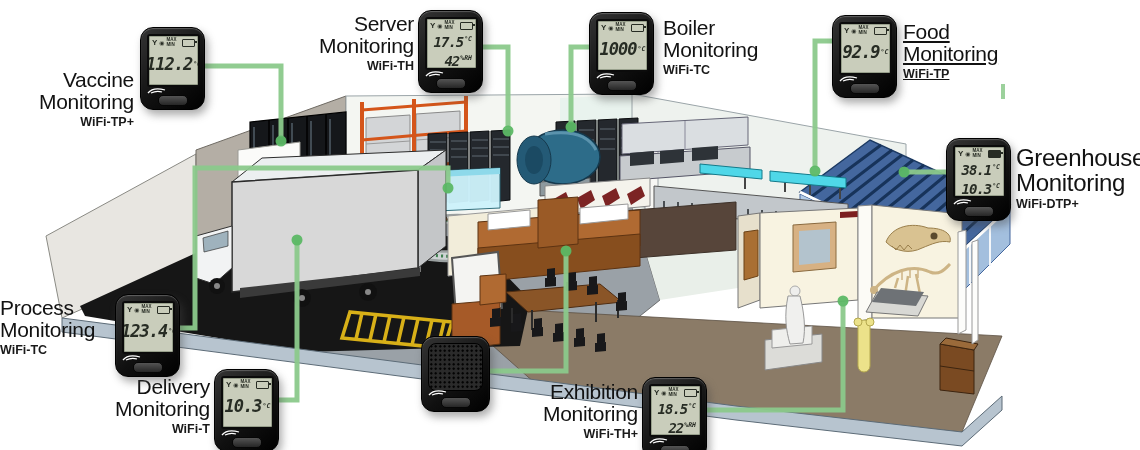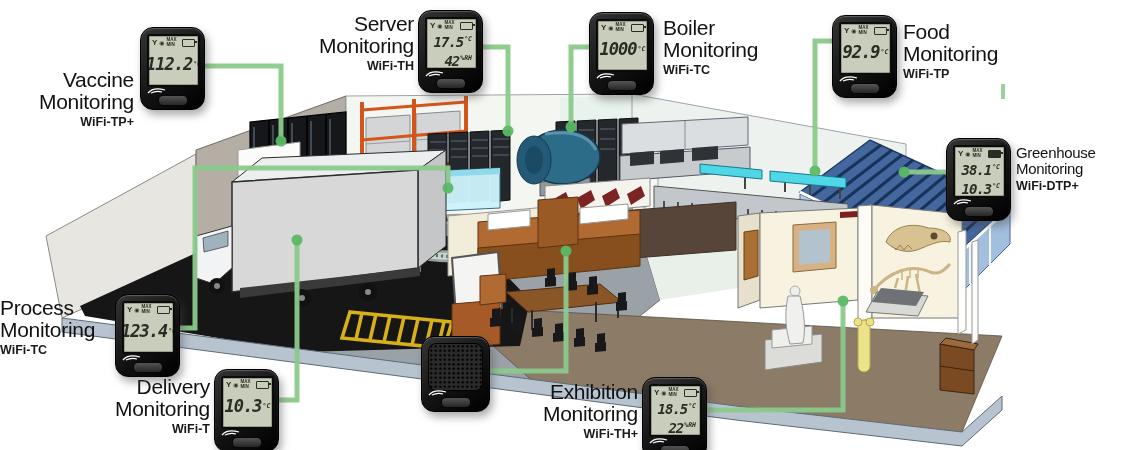--- a/index.html
+++ b/index.html
@@ -10,23 +10,23 @@
   .conn{stroke:var(--connector,#8bc98b);stroke-width:5;fill:none;opacity:.95;}
   .conn-stub{stroke:var(--connector,#8bc98b);stroke-width:4;fill:none;opacity:.85;}
   .conn-dot{fill:var(--connector-dot,#5cb865);opacity:.95;}
   
   .dev-label{position:absolute;line-height:1.05;}
   .lbl-title{font-size:21px;letter-spacing:-.3px;white-space:pre-line;color:#121212;}
   .lbl-model{font-size:12.5px;font-weight:bold;margin-top:3px;color:#1a1a1a;}
   .pos-lbl-vaccine{left:6px;top:31px;width:128px;text-align:right;margin-top:38px;}
   .pos-lbl-server{left:250px;top:13px;width:164px;text-align:right;}
   .pos-lbl-boiler{left:663px;top:17px;width:170px;text-align:left;}
-  .pos-lbl-food{left:903px;top:21px;width:150px;text-align:left;}
+  .pos-lbl-food{left:903px;top:21px;width:150px;text-align:left;text-decoration:underline;}
   .pos-lbl-greenhouse{left:1016px;top:145px;width:124px;text-align:left;}
-  .pos-lbl-greenhouse .lbl-title{font-size:15px;}
+  .pos-lbl-greenhouse .lbl-title{font-size:24px;}
   .pos-lbl-process{left:0px;top:297px;width:112px;}
   .pos-lbl-delivery{left:62px;top:376px;width:148px;text-align:right;}
   .pos-lbl-alerts{left:288px;top:341px;width:130px;text-align:right;}
   .pos-lbl-exhibition{left:482px;top:381px;width:156px;text-align:right;}
   
   .sensor{position:absolute;width:63px;height:81px;border-radius:13px;
           background:linear-gradient(140deg,#343434,#101010 60%,#000);
           border:1px solid #000;box-shadow:inset 0 1px 1px rgba(255,255,255,.25);
           filter:drop-shadow(3px 5px 4px rgba(70,70,70,.45));}
   .lcd{position:absolute;left:6px;top:6px;width:49px;height:49px;background:var(--lcd-bg,#c9cdbb);

